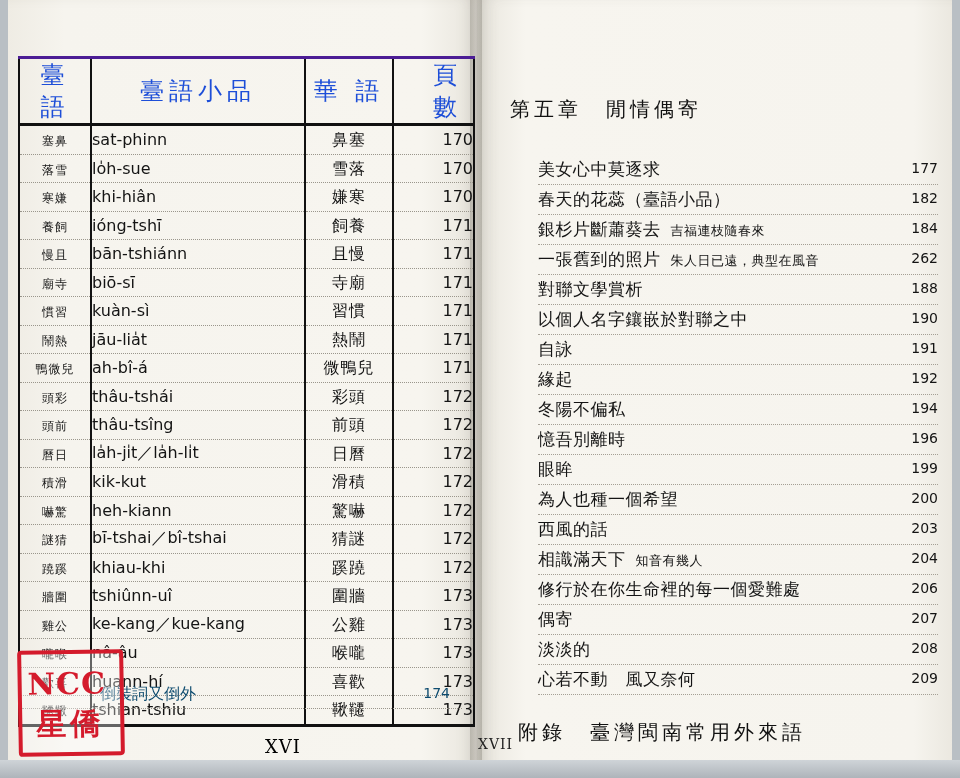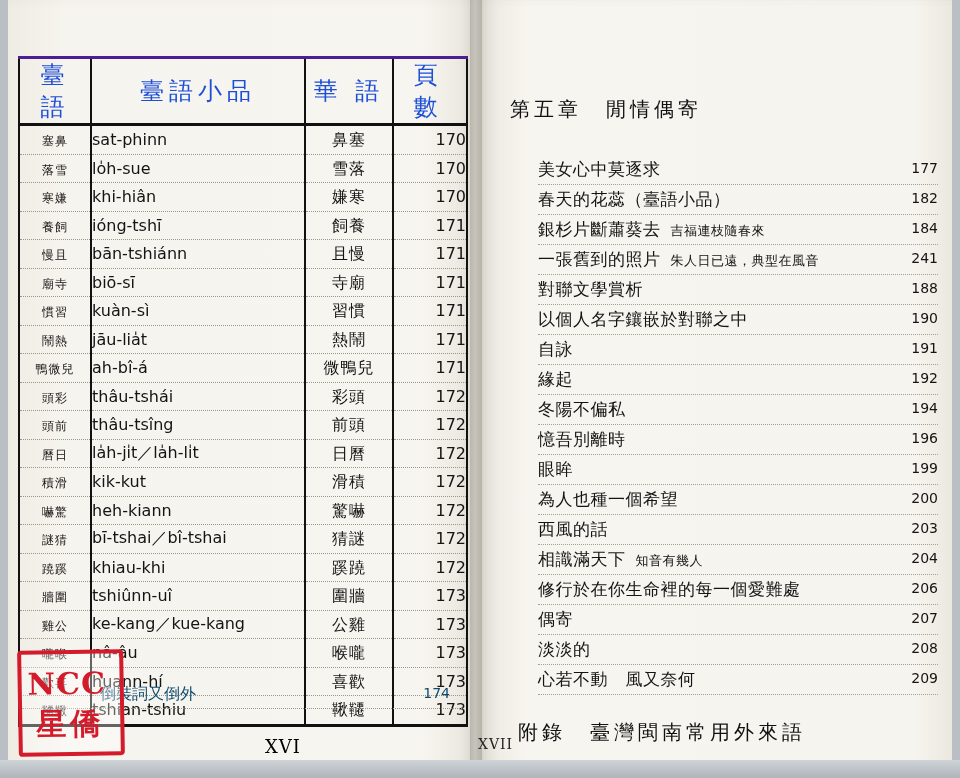--- a/index.html
+++ b/index.html
@@ -251,21 +251,21 @@
   <div id="gutter"></div>
   <div id="bottom-edge"></div>
 
   <div id="table-wrap">
     <table class="toc-table hand">
       <thead>
         <tr>
           <th class="col-tw">臺 語</th>
           <th class="col-rom" style="text-align:center; padding-left:0">臺語小品</th>
           <th class="col-hua">華 語</th>
-          <th class="col-page" style="text-align:center; padding-right:4px">頁 數</th>
+          <th class="col-page" style="text-align:right; padding-right:11px">頁 數</th>
         </tr>
       </thead>
       <tbody id="toc-body">
           <tr>
             <td class="col-tw"><span class="tw-stack">塞鼻</span></td>
             <td class="col-rom">sat-phinn</td>
             <td class="col-hua"><span class="hua-stack">鼻塞</span></td>
             <td class="col-page">170</td>
           </tr>
           <tr>
@@ -414,21 +414,21 @@
         <div class="r-row">
           <span class="r-label">春天的花蕊（臺語小品）</span>
           <span class="r-page">182</span>
         </div>
         <div class="r-row">
           <span class="r-label">銀杉片斷蕭葵去<span class="r-sub">吉福連枝隨春來</span></span>
           <span class="r-page">184</span>
         </div>
         <div class="r-row">
           <span class="r-label">一張舊到的照片<span class="r-sub">朱人日已遠，典型在風音</span></span>
-          <span class="r-page">241</span>
+          <span class="r-page">262</span>
         </div>
         <div class="r-row">
           <span class="r-label">對聯文學賞析</span>
           <span class="r-page">188</span>
         </div>
         <div class="r-row">
           <span class="r-label">以個人名字鑲嵌於對聯之中</span>
           <span class="r-page">190</span>
         </div>
         <div class="r-row">

